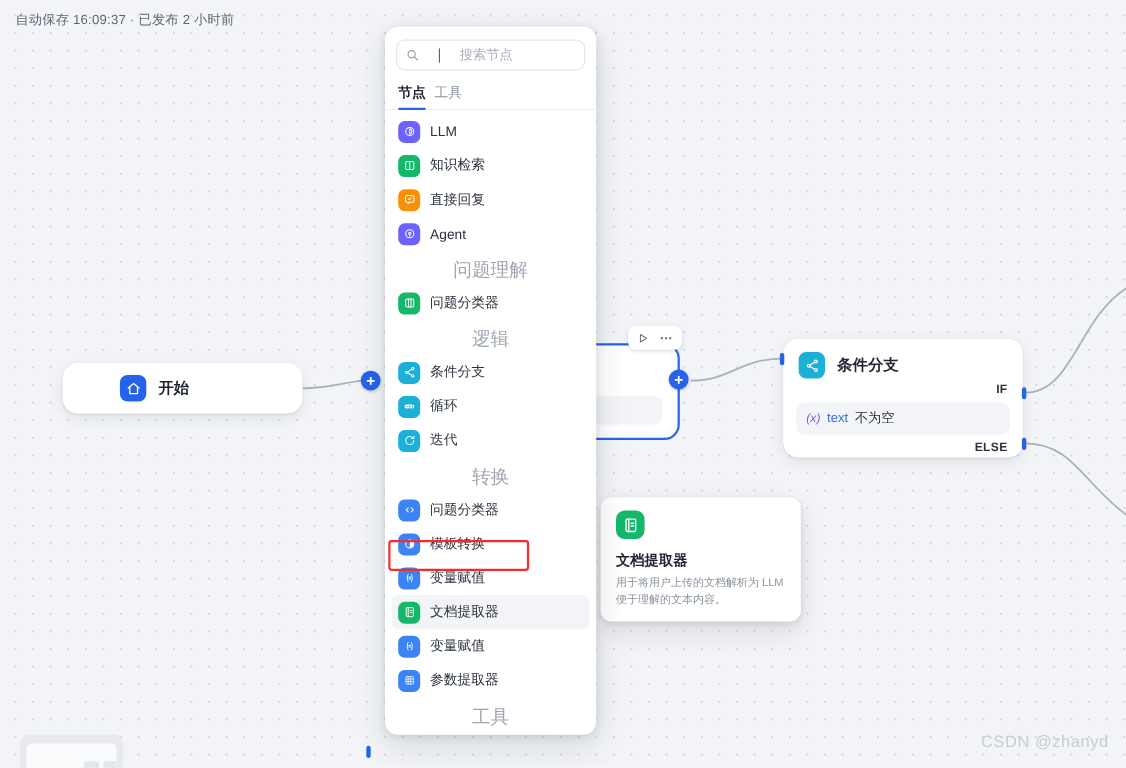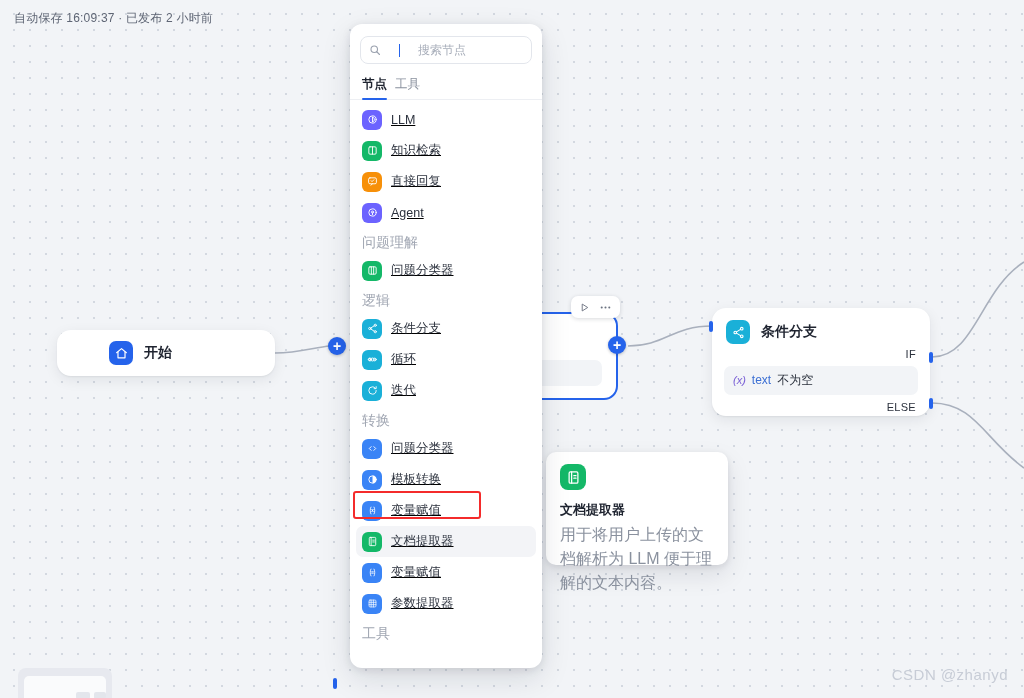--- a/index.html
+++ b/index.html
@@ -85,21 +85,21 @@
     background: #fff; border-radius: 7px;
     box-shadow: 0 1px 4px rgba(16,24,40,.16);
     display: flex; align-items: center; gap: 9px; z-index: 5;
   }
   #node-toolbar .tb-ic { color: #6b7280; display: flex; cursor: pointer; }
 
   
   #node-cond { left: 712px; top: 308px; width: 218px; height: 108px; }
   #node-cond .node-head { padding: 12px 14px 4px; }
   .branch-label {
-    text-align: right; font-size: 11px; font-weight: normal;
+    text-align: right; font-size: 11px; font-weight: bold;
     color: #2b313d; padding: 0 14px; letter-spacing: .3px;
   }
   .cond-row {
     margin: 6px 12px; padding: 6px 9px;
     background: #f2f4f7; border-radius: 7px;
     font-size: 12px; color: #2b313d; display: flex; gap: 6px; align-items: baseline;
   }
   .cond-x { color: #7b61d6; font-style: italic; font-size: 11px; }
   .cond-var { color: #3b6fd4; }
 
@@ -124,25 +124,25 @@
 
   #tabs { display: flex; gap: 8px; padding: 2px 12px 0; border-bottom: 1px solid #edeff3; }
   .tab { font-size: 12.5px; color: #8a919e; padding: 4px 0 6px; cursor: pointer; position: relative; }
   .tab.active { color: #1f2430; font-weight: bold; }
   .tab.active::after {
     content: ""; position: absolute; left: 0; right: 0; bottom: -1px;
     height: 2px; background: #2563eb; border-radius: 2px;
   }
 
   #list { flex: 1; overflow: hidden; padding: 4px 0 0; }
-  .group-label { font-size: 14px; color: #a0a6b2; padding: 6px 12px 3px; }
+  .group-label { font-size: 17px; color: #a0a6b2; padding: 6px 12px 3px; text-align: center; }
   .item {
     display: flex; align-items: center; gap: 9px;
     height: 31px; margin: 0 6px; padding: 0 6px;
-    border-radius: 7px; cursor: pointer; text-decoration: underline;
+    border-radius: 7px; cursor: pointer;
   }
   .item.hovered { background: #f3f4f7; }
   .item .label { font-size: 12.5px; color: #2b313d; white-space: nowrap; }
   .item .sq-icon { width: 20px; height: 20px; border-radius: 6px; }
 
   
   #annot {
     position: absolute; left: 353px; top: 491px;
     width: 128px; height: 28px;
     border: 2px solid #f42b2b; border-radius: 3px;
@@ -152,21 +152,21 @@
   
   #tooltip {
     position: absolute; left: 546px; top: 452px;
     width: 182px; height: 113px;
     background: #fff; border-radius: 10px;
     box-shadow: 0 2px 6px rgba(16,24,40,.10), 0 10px 24px rgba(16,24,40,.10);
     padding: 12px 14px; z-index: 7;
   }
   #tooltip .sq-icon { width: 26px; height: 26px; border-radius: 8px; }
   #tt-title { font-size: 13px; font-weight: bold; color: #1f2430; margin-top: 11px; }
-  #tt-desc { font-size: 16px; color: #8a919e; line-height: 1.5; margin-top: 4px; }
+  #tt-desc { font-size: 10px; color: #8a919e; line-height: 1.5; margin-top: 4px; }
 
   
   #bottom-bar {
     position: absolute; left: 18px; top: 668px;
     width: 94px; height: 40px;
     background: #e7e9ef; border-radius: 8px 8px 0 0; z-index: 6;
   }
   #bottom-bar .inner {
     position: absolute; left: 6px; top: 8px; right: 6px; bottom: 0;
     background: #fafbfc; border-radius: 5px;

